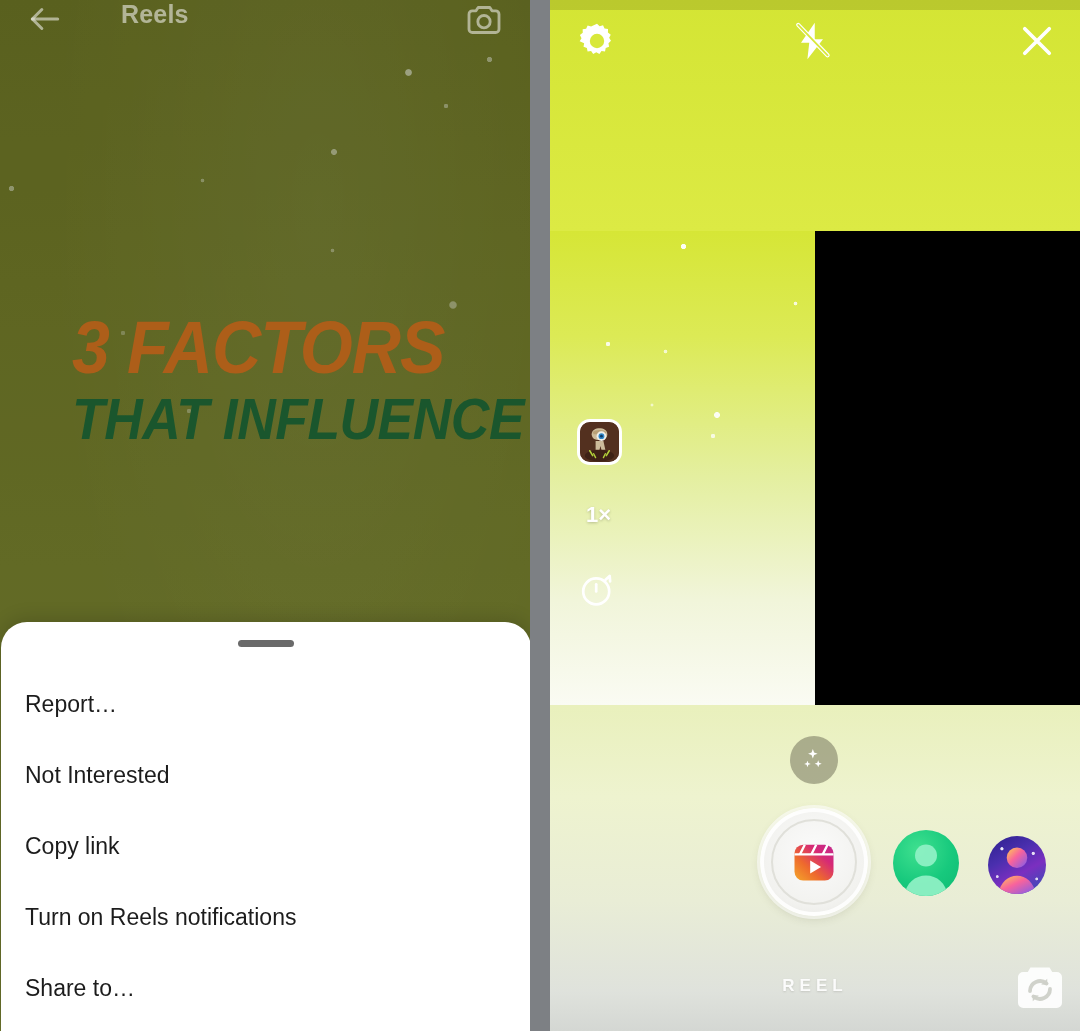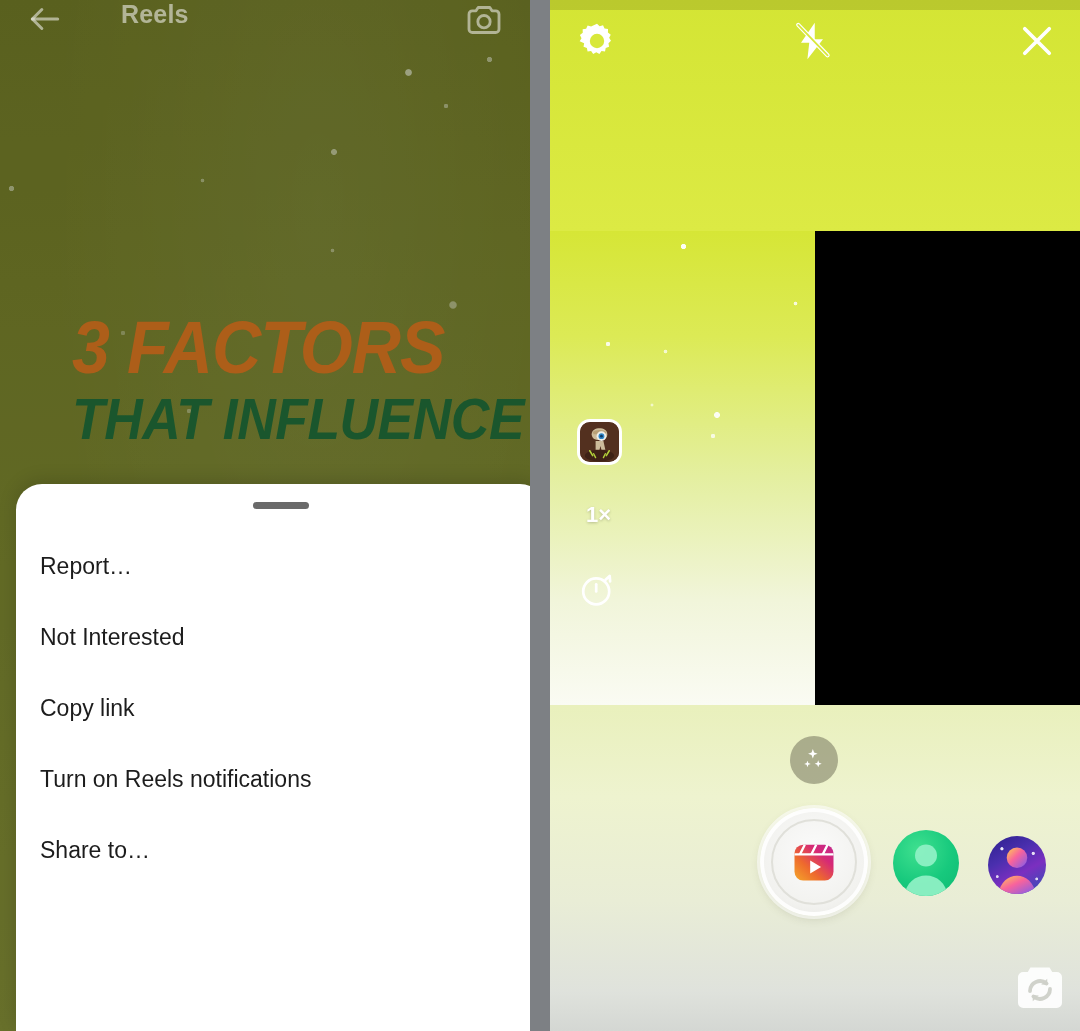--- a/index.html
+++ b/index.html
@@ -87,21 +87,21 @@
     letter-spacing:-.5px;
     transform:scaleX(.92); transform-origin:left center;
     white-space:nowrap;
   }
 
   
   .sheet-scrim { position:absolute; inset:0; background:rgba(0,0,0,.06); z-index:5; }
 
   
   #action-sheet {
-    position:absolute; left:16px; bottom:0; width:530px; height:547px;
+    position:absolute; left:1px; bottom:0; width:530px; height:409px;
     background:#fff;
     border-top-left-radius:26px; border-top-right-radius:26px;
     z-index:10;
     box-shadow:0 -4px 18px rgba(0,0,0,.14);
   }
   #sheet-handle {
     width:56px; height:7px; border-radius:4px;
     background:#6a6a6a;
     margin:18px auto 0;
   }
@@ -378,20 +378,21 @@
             <stop offset="0%" stop-color="#ffd34d"></stop>
             <stop offset="45%" stop-color="#f8639c"></stop>
             <stop offset="100%" stop-color="#7a5cf0"></stop>
           </linearGradient>
         </defs>
         <circle cx="24" cy="18" r="8.5" fill="url(#avGrad)"></circle>
         <path d="M8.5 48c1.6-9.6 8-15.2 15.5-15.2S38 38.4 39.5 48z" fill="url(#avGrad)"></path>
       </svg>
     </div>
 
+    <div id="cam-mode-label">REEL</div>
 
     <span id="cam-flip">
       <svg class="ic" viewBox="0 0 28 26" fill="rgba(255,255,255,.9)">
         <path d="M3 7.5A2.6 2.6 0 0 1 5.6 5h2.3l1.3-2.2h9.6L20.1 5h2.3A2.6 2.6 0 0 1 25 7.5v13A2.6 2.6 0 0 1 22.4 23H5.6A2.6 2.6 0 0 1 3 20.5z"></path>
         <g fill="none" stroke="rgba(205,208,200,.95)" stroke-width="1.9" stroke-linecap="round">
           <path d="M9 14.5a5 5 0 0 1 8.3-3.7"></path>
           <path d="M19 13.5a5 5 0 0 1-8.3 3.7"></path>
         </g>
         <path d="M17.6 8.4l.1 3.1-3.1-.2z" fill="rgba(205,208,200,.95)"></path>
         <path d="M10.4 19.6l-.1-3.1 3.1.2z" fill="rgba(205,208,200,.95)"></path>

